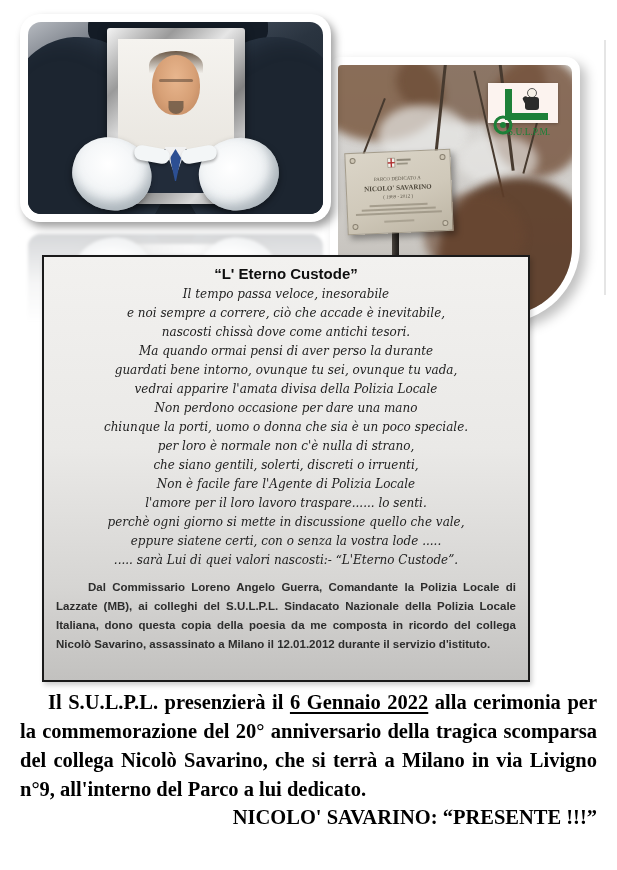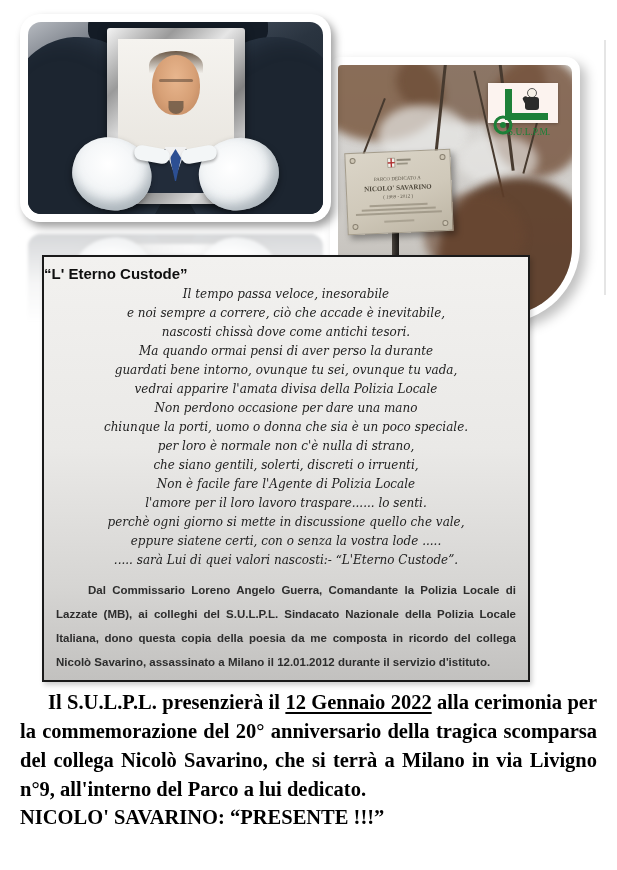--- a/index.html
+++ b/index.html
@@ -99,35 +99,35 @@
     background:#fcf3ef; box-shadow:0 1px 3px rgba(0,0,0,.25); }
 
   .edge-shadow { position:absolute; left:604px; top:40px; width:2px; height:255px;
     background:rgba(0,0,0,.1); z-index:1; }
 
   
   .poem-box { position:absolute; left:42px; top:255px; width:488px; height:427px; z-index:5;
     box-sizing:border-box; border:2px solid #1a1a1a; padding-top:6px;
     background:linear-gradient(180deg,#f2f1ef 0%,#eae9e7 45%,#d6d5d3 78%,#c2c1bf 100%);
     box-shadow:2px 3px 5px rgba(0,0,0,.2); }
-  .poem-title { text-align:left; font-family:"Liberation Sans", sans-serif; font-weight:bold;
+  .poem-title { text-align:center; font-family:"Liberation Sans", sans-serif; font-weight:bold;
     font-size:15px; color:#0f0f0f; margin:2px 0 3px 0; }
   .poem-line { text-align:center; font-family:"DejaVu Serif", serif; font-style:italic;
     font-size:12px; color:#222; line-height:19px; }
   .poem-attribution { font-family:"Liberation Sans", sans-serif; font-weight:bold; font-size:11.5px;
-    color:#2d2d2d; text-align:justify; margin:8px 12px 0 12px; text-indent:32px; line-height:24px; }
+    color:#2d2d2d; text-align:justify; margin:8px 12px 0 12px; text-indent:32px; line-height:19px; }
 
   
   .announcement { position:absolute; left:20px; top:688px; width:577px; z-index:6;
     font-family:"Liberation Serif", serif; font-weight:bold; font-size:20.5px; color:#000;
     text-align:justify; line-height:29px; text-indent:28px; margin:0; }
   .date-underline { text-decoration:underline; text-decoration-thickness:2px; text-underline-offset:3px; }
   .closing { position:absolute; left:20px; top:806px; width:577px; z-index:6; margin:0;
     font-family:"Liberation Serif", serif; font-weight:bold; font-size:20.5px; color:#000;
-    text-align:left; }
+    text-align:right; }
 </style>
 </head>
 <body>
 
 <div class="page">
 
   <div class="edge-shadow"></div>
 
   <div class="photo-right">
     <div class="pr-scene">
@@ -249,18 +249,18 @@
         <div class="poem-line">Non è facile fare l'Agente di Polizia Locale</div>
         <div class="poem-line">l'amore per il loro lavoro traspare...... lo senti.</div>
         <div class="poem-line">perchè ogni giorno si mette in discussione quello che vale,</div>
         <div class="poem-line">eppure siatene certi, con o senza la vostra lode .....</div>
         <div class="poem-line">..... sarà Lui di quei valori nascosti:- “L'Eterno Custode”.</div>
       </div>
     <p class="poem-attribution">Dal Commissario Loreno Angelo Guerra, Comandante la Polizia Locale di Lazzate (MB), ai colleghi del S.U.L.P.L. Sindacato Nazionale della Polizia Locale Italiana, dono questa copia della poesia da me composta in ricordo del collega Nicolò Savarino, assassinato a Milano il 12.01.2012 durante il servizio d'istituto.</p>
   </div>
 
   <p class="announcement">
-    <span>Il S.U.L.P.L. presenzierà il </span><span class="date-underline">12 Gennaio 2022</span><span> alla cerimonia per la commemorazione del 20° anniversario della tragica scomparsa del collega Nicolò Savarino, che si terrà a Milano in via Livigno n°9, all'interno del Parco a lui dedicato.</span>
+    <span>Il S.U.L.P.L. presenzierà il </span><span class="date-underline">6 Gennaio 2022</span><span> alla cerimonia per la commemorazione del 20° anniversario della tragica scomparsa del collega Nicolò Savarino, che si terrà a Milano in via Livigno n°9, all'interno del Parco a lui dedicato.</span>
   </p>
 
   <p class="closing">NICOLO' SAVARINO: “PRESENTE !!!”</p>
 
 </div>
 
 </body></html>

